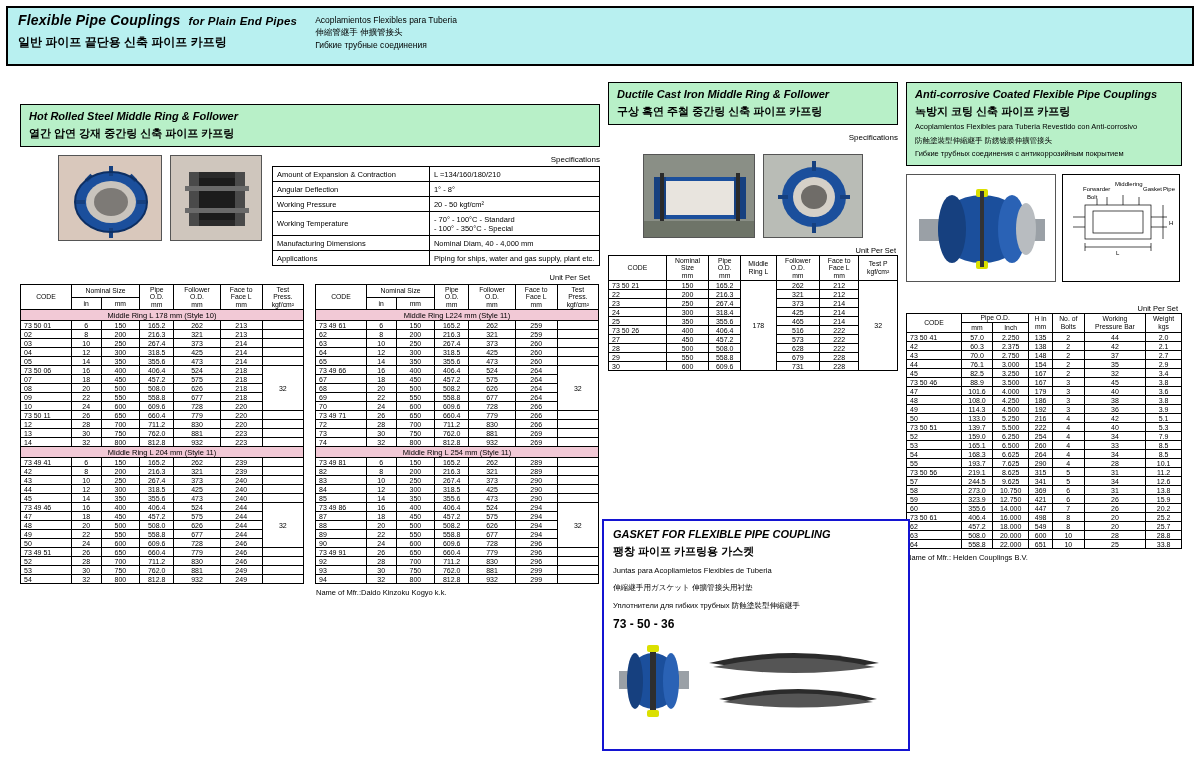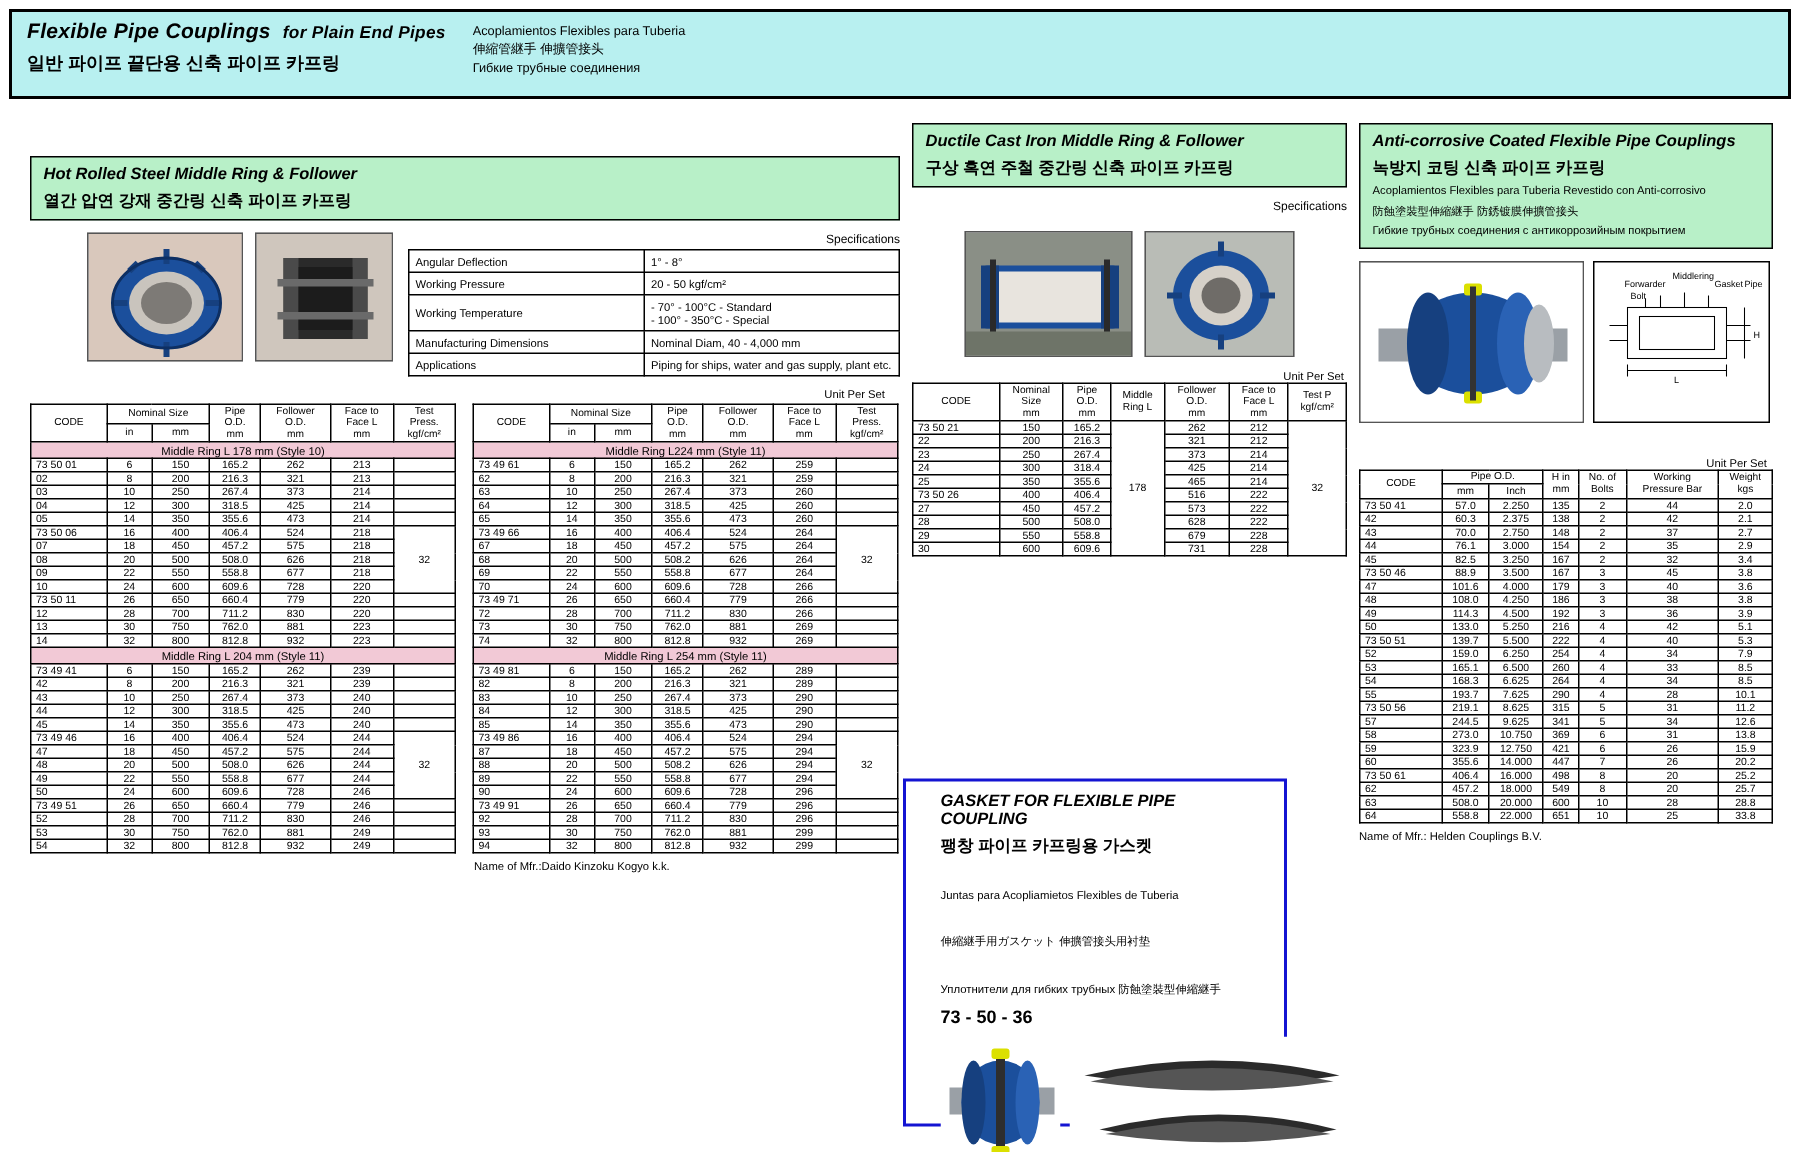--- a/index.html
+++ b/index.html
@@ -68,26 +68,26 @@
   .photoA1 { width: 104px; height: 86px; }
   .photoA2 { width: 92px; height: 86px; }
   .photoB1 { width: 112px; height: 84px; }
   .photoB2 { width: 100px; height: 84px; }
   .photoC { width: 150px; height: 108px; }
 
   .coupling-svg { display:block; }
 
   
   #gasketBox {
-    position: absolute; left: 602px; top: 519px; width: 256px; height: 232px;
-    border: 2.5px solid #1414d2; background: #fff; padding: 7px 23px;
+    position: absolute; left: 602px; top: 519px; width: 308px; height: 232px;
+    border: 2.5px solid #1414d2; background: #fff; padding: 7px 9px;
   }
   #gasketBox .g1 { font-weight: bold; font-style: italic; font-size: 11px; color: #000; }
   #gasketBox .g2 { font-weight: bold; font-size: 11px; margin-top: 4px; }
-  #gasketBox .g3 { font-size: 7.6px; margin-top: 20px; line-height: 1.5; }
+  #gasketBox .g3 { font-size: 7.6px; margin-top: 6px; line-height: 1.5; }
   #gasketBox .gcode { font-weight: bold; font-size: 12px; margin-top: 6px; }
 
   .diagbox { border: 0.8px solid #000; }
   .tiny { font-size: 6px; }
 </style>
 </head>
 <body>
 
 <div class="page">
 
@@ -142,20 +142,24 @@
             <rect x="14" y="30" width="64" height="5" fill="#6a6a6a"></rect>
             <rect x="14" y="52" width="64" height="5" fill="#6a6a6a"></rect>
           </svg>
         </div>
       </div>
 
       <div style="flex:1;">
         <div class="spec-head">Specifications</div>
         <table class="spec">
           <tbody>
+              <tr>
+            <td class="l">Amount of Expansion &amp; Contraction</td>
+            <td>L =134/160/180/210</td>
+          </tr>
           <tr>
             <td class="l">Angular Deflection</td>
             <td>1° - 8°</td>
           </tr>
           <tr>
             <td class="l">Working Pressure</td>
             <td>20 - 50 kgf/cm²</td>
           </tr>
           <tr>
             <td class="l">Working Temperature</td>

